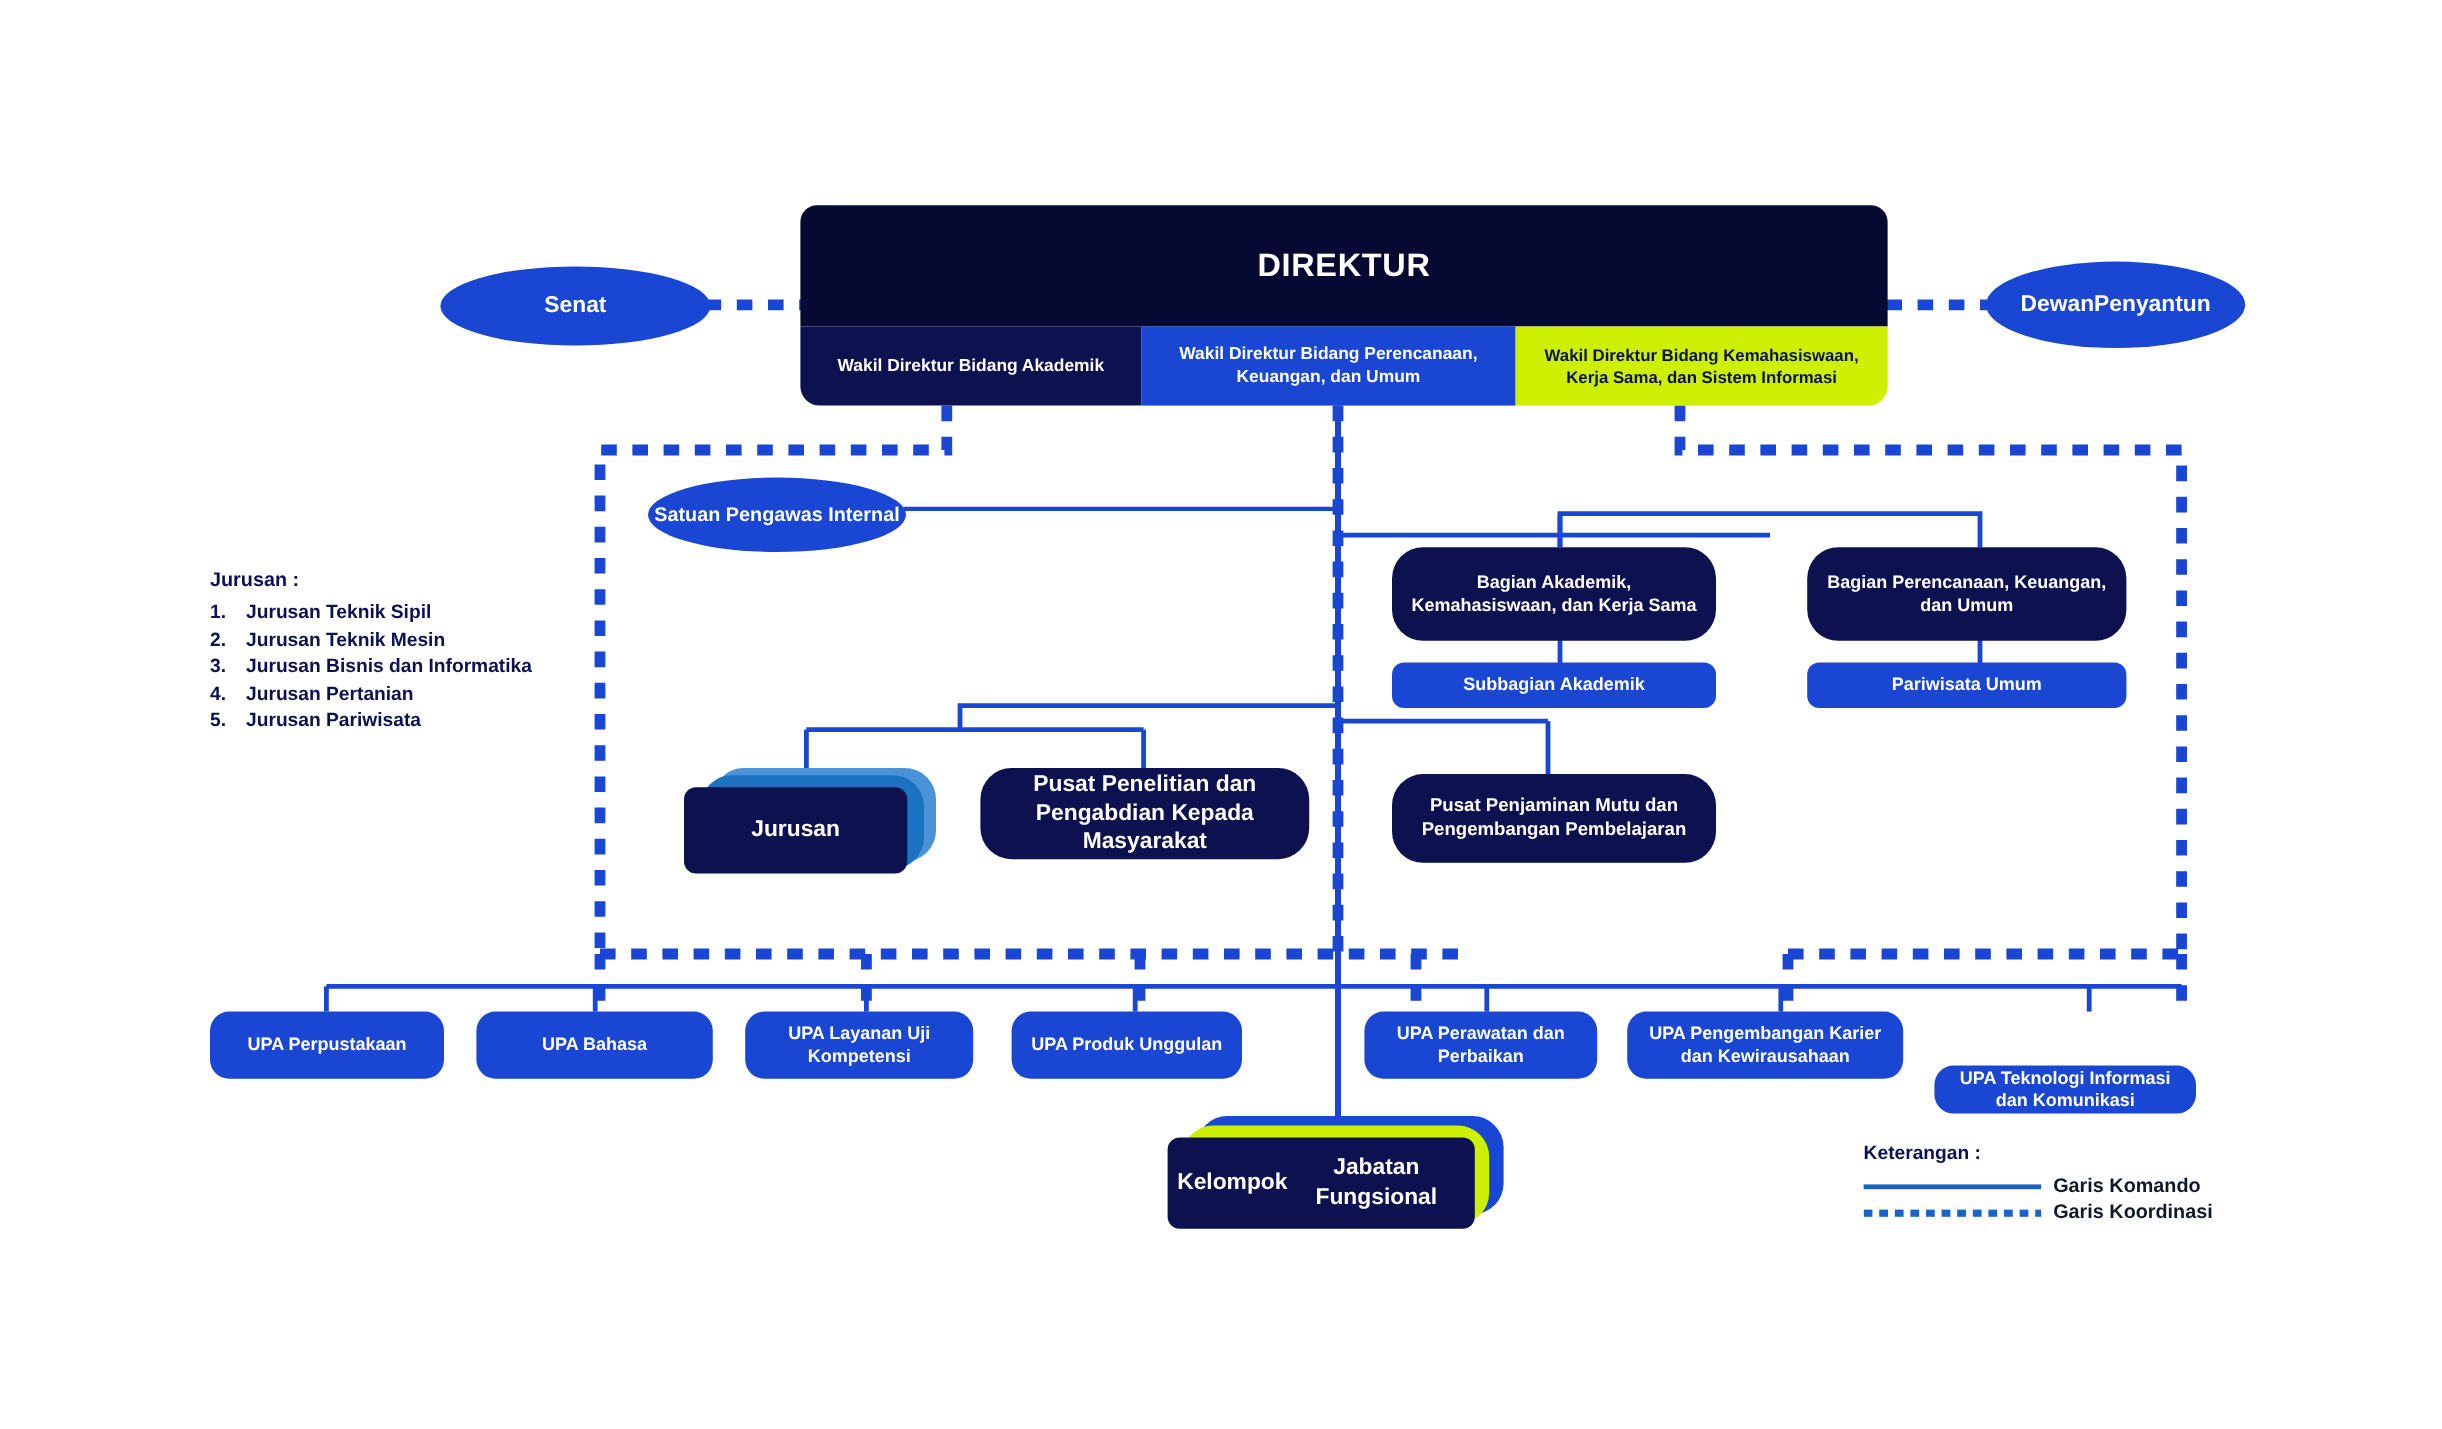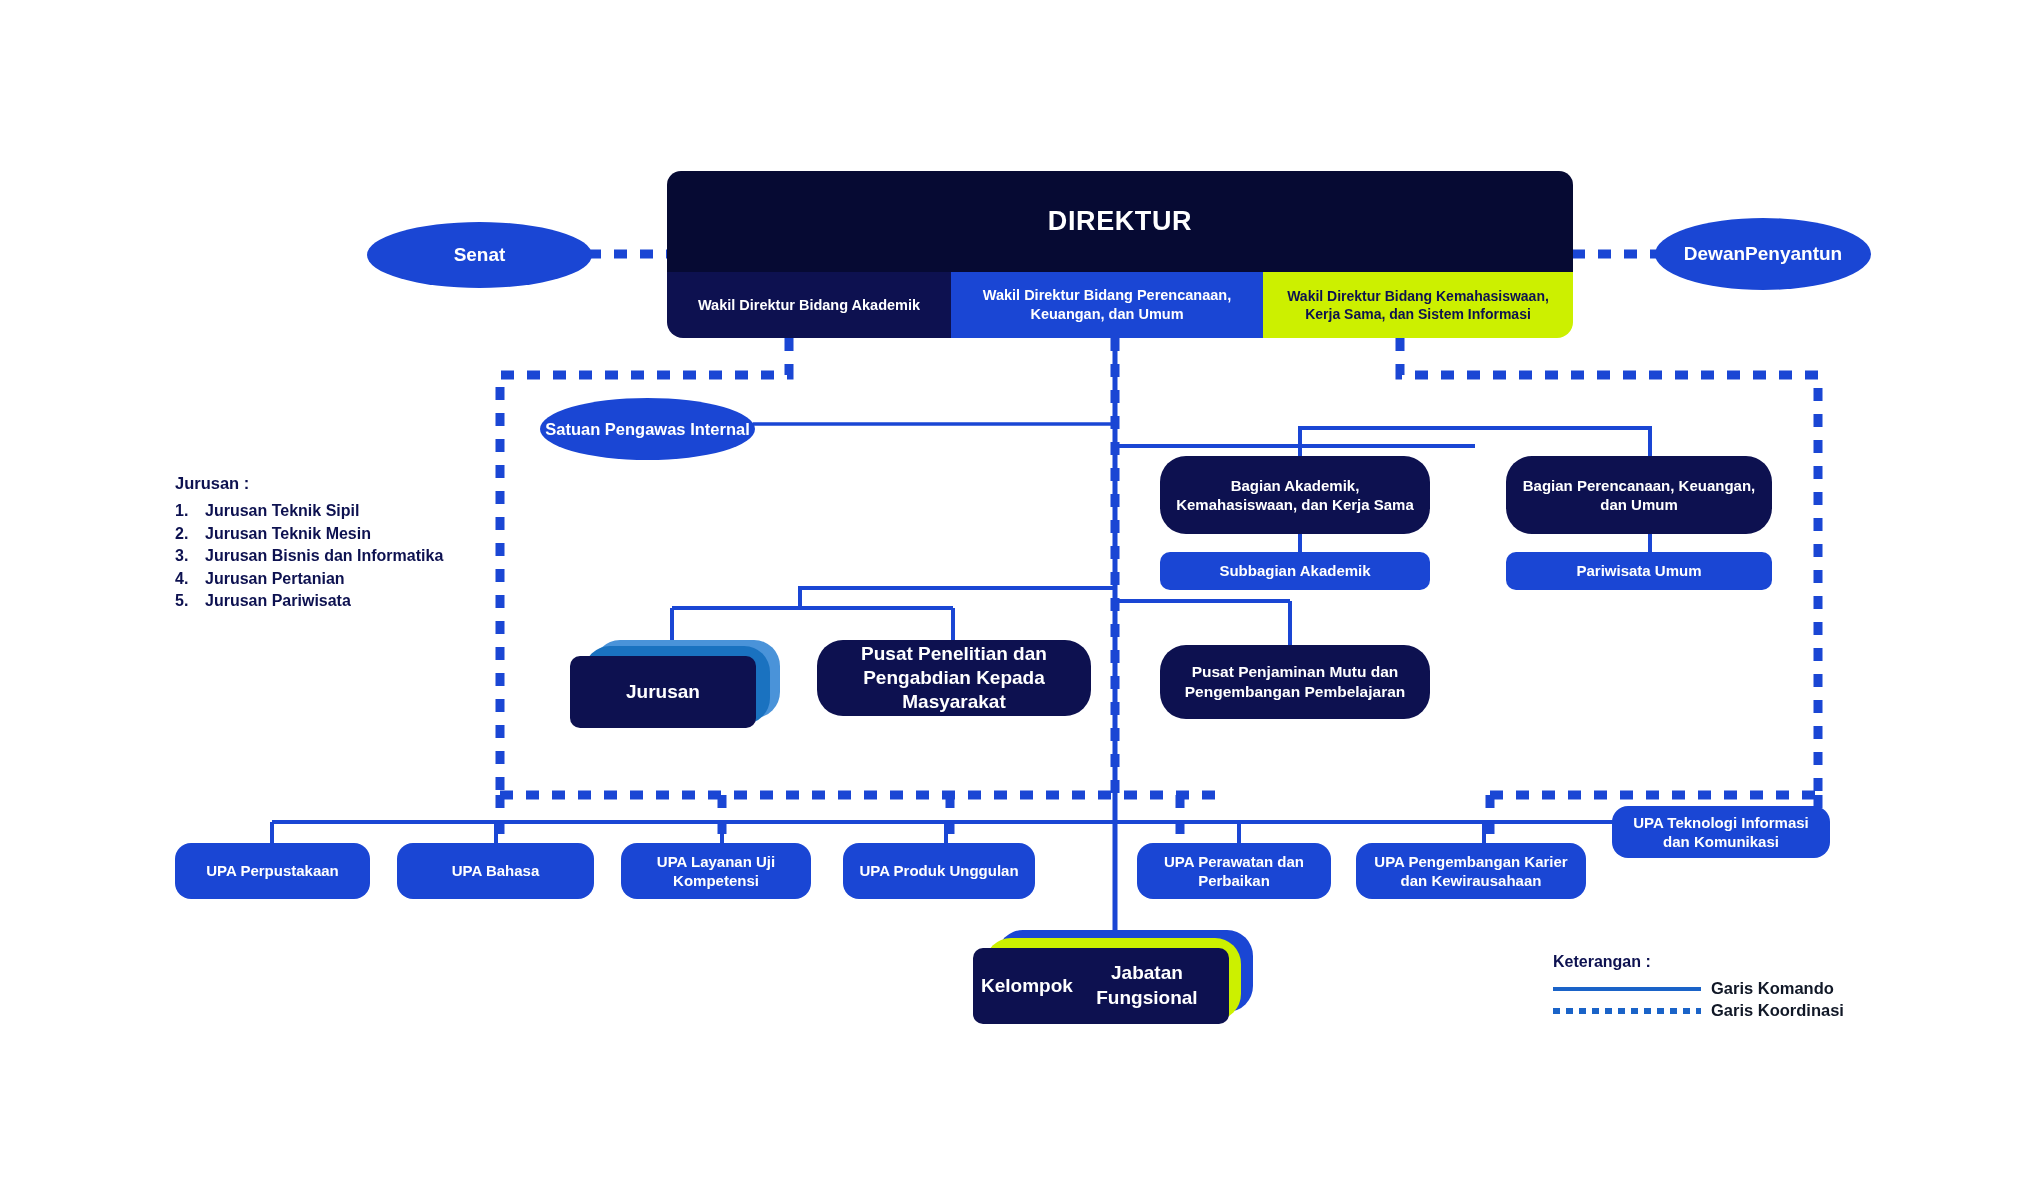--- a/index.html
+++ b/index.html
@@ -254,21 +254,21 @@
   </div>
   <div class="node blue" style="left:843px;top:843px;width:192px;height:56px;font-size:15px;border-radius:16px;padding:0 8px;">
     <span>UPA Produk Unggulan</span>
   </div>
   <div class="node blue" style="left:1137px;top:843px;width:194px;height:56px;font-size:15px;border-radius:16px;padding:0 8px;">
     <span>UPA Perawatan dan Perbaikan</span>
   </div>
   <div class="node blue" style="left:1356px;top:843px;width:230px;height:56px;font-size:15px;border-radius:16px;padding:0 8px;">
     <span>UPA Pengembangan Karier dan Kewirausahaan</span>
   </div>
-  <div class="node blue" style="left:1612px;top:806px;width:218px;height:52px;font-size:15px;border-radius:16px;padding:0 6px;">
+  <div class="node blue" style="left:1612px;top:888px;width:218px;height:40px;font-size:15px;border-radius:16px;padding:0 6px;">
     <span>UPA Teknologi Informasi dan Komunikasi</span>
   </div>
 
   <div class="stack" style="left:973px;top:930px;width:280px;height:100px;">
     <div class="sh" style="left:24px;top:0;width:256px;height:82px;background:#1a46d4;"></div>
     <div class="sh" style="left:12px;top:8px;width:256px;height:82px;background:#ccf000;"></div>
     <div class="face" style="left:0;top:18px;width:256px;height:76px;background:#0d1150;font-size:19px;flex-direction:row;">
       <span>Kelompok</span>
       <span>Jabatan Fungsional</span>
     </div>

